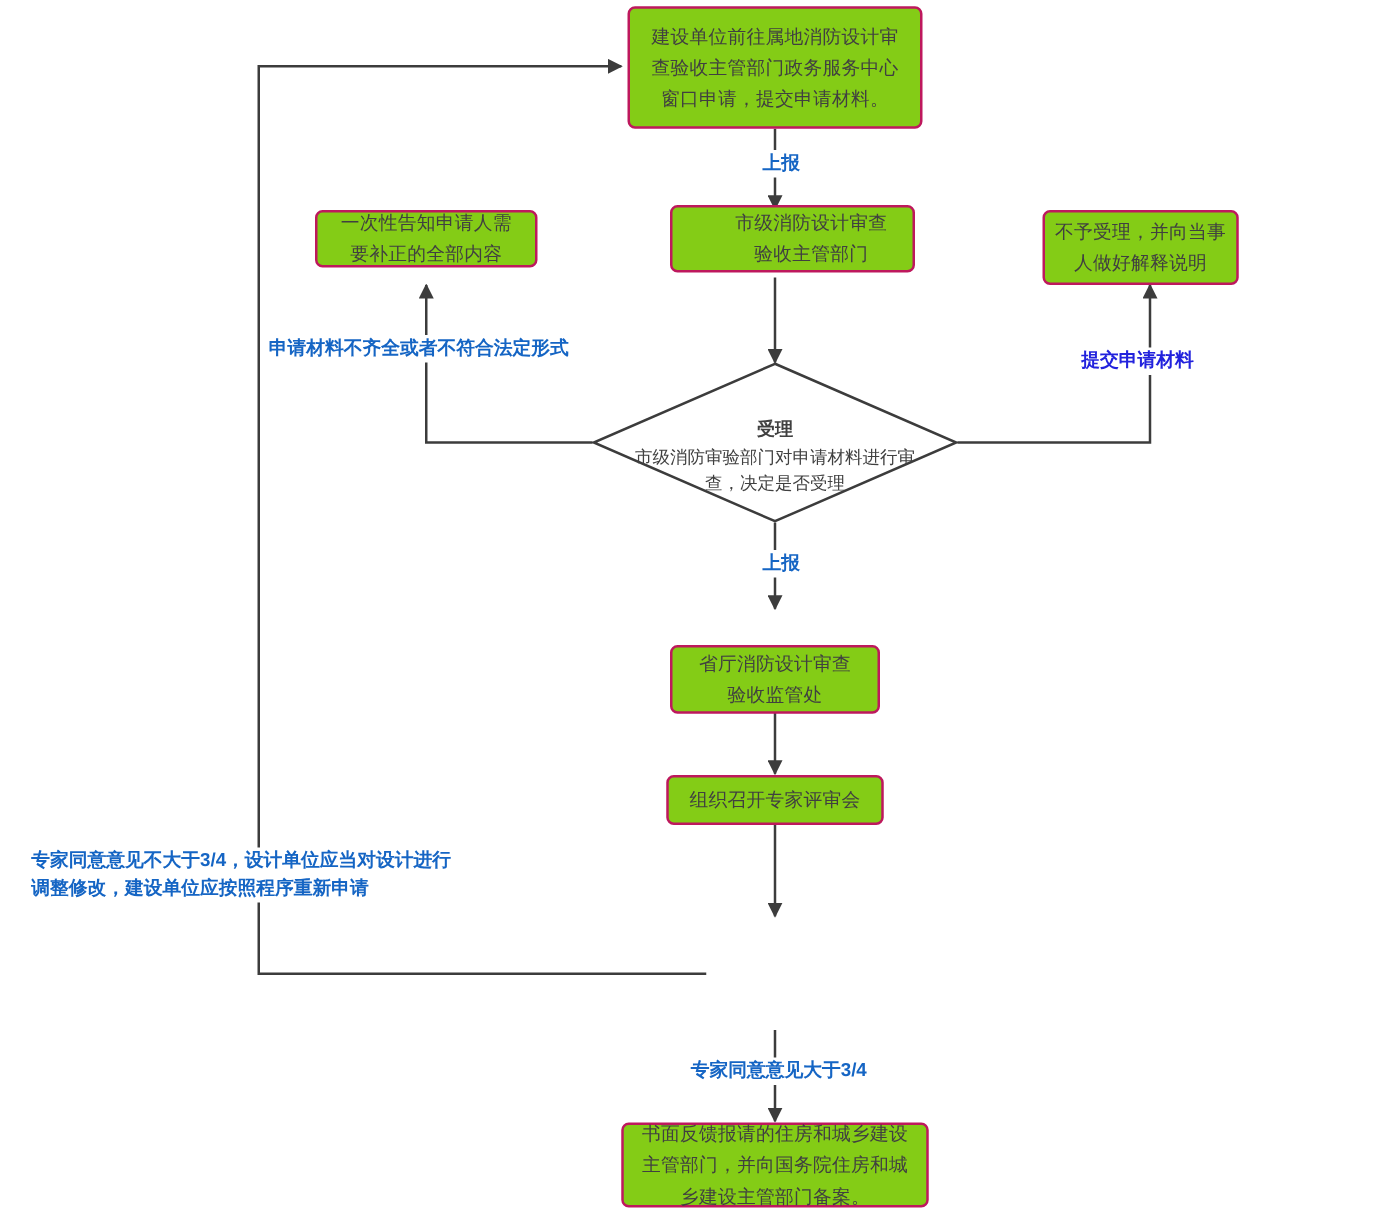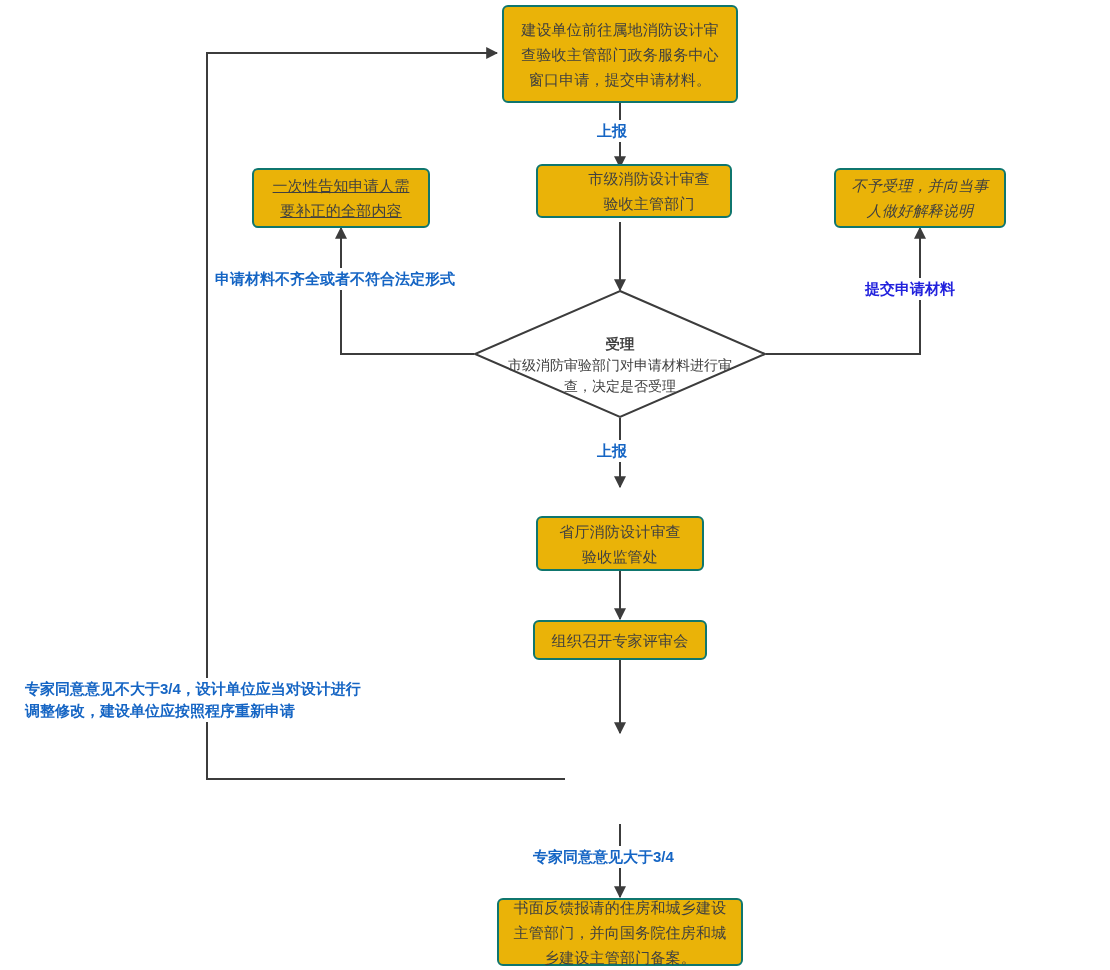--- a/index.html
+++ b/index.html
@@ -20,22 +20,22 @@
   #edges {
     position: absolute;
     left: 0;
     top: 0;
     width: 1110px;
     height: 970px;
   }
   .node {
     position: absolute;
     box-sizing: border-box;
-    background: #eab308;
-    border: 2px solid #0f766e;
+    background: #84cc16;
+    border: 2px solid #be185d;
     border-radius: 6px;
     display: flex;
     align-items: center;
     justify-content: center;
     text-align: center;
     color: #404040;
     font-size: 15px;
     line-height: 25px;
     letter-spacing: 0.2px;
     z-index: 3;
@@ -88,21 +88,21 @@
     line-height: 22px;
     white-space: pre-line;
     z-index: 4;
     background: #ffffff;
     padding: 0 3px;
   }
   .lbl-blue { color: #1565c4; }
   .lbl-violet { color: #2222dd; }
   .lbl-right { text-align: left; }
   .lbl-left { text-align: left; }
-  .lbl-center { }
+  .lbl-center { text-align: center; }
 </style>
 </head>
 <body>
 
 <div id="canvas">
 
   <svg id="edges" viewBox="0 0 1110 970" width="1110" height="970">
     <defs>
       <marker id="arrow" viewBox="0 0 10 10" refX="9" refY="5" markerWidth="6" markerHeight="6" orient="auto-start-reverse">
         <path d="M 0 0 L 10 5 L 0 10 z" fill="#3c3c3c"></path>
@@ -129,31 +129,31 @@
       <path d="M 620 824 L 620 897" marker-end="url(#arrow)"></path>
     </g>
   </svg>
 
   <div class="node" style="left:502px; top:5px; width:236px; height:98px;">
     <span class="txt">建设单位前往属地消防设计审
 查验收主管部门政务服务中心
 窗口申请，提交申请材料。</span>
   </div>
 
-  <div class="node" style="left:252px; top:168px; width:178px; height:60px;text-decoration:underline;">
+  <div class="node" style="left:252px; top:168px; width:178px; height:46px;">
     <span class="txt">一次性告知申请人需
 要补正的全部内容</span>
   </div>
 
   <div class="node" style="left:536px; top:164px; width:196px; height:54px;padding-left:30px;">
     <span class="txt">市级消防设计审查
 验收主管部门</span>
   </div>
 
-  <div class="node" style="left:834px; top:168px; width:172px; height:60px;font-style:italic;">
+  <div class="node" style="left:834px; top:168px; width:157px; height:60px;">
     <span class="txt">不予受理，并向当事
 人做好解释说明</span>
   </div>
 
   <div class="diamond-wrap" style="left:474px; top:290px; width:292px; height:128px;">
     <svg width="292" height="128" viewBox="0 0 292 128">
       <polygon points="146,1 291,64 146,127 1,64" fill="#ffffff" stroke="#3c3c3c" stroke-width="2"></polygon>
     </svg>
     <div class="diamond-label">
       <span class="title">受理</span>

